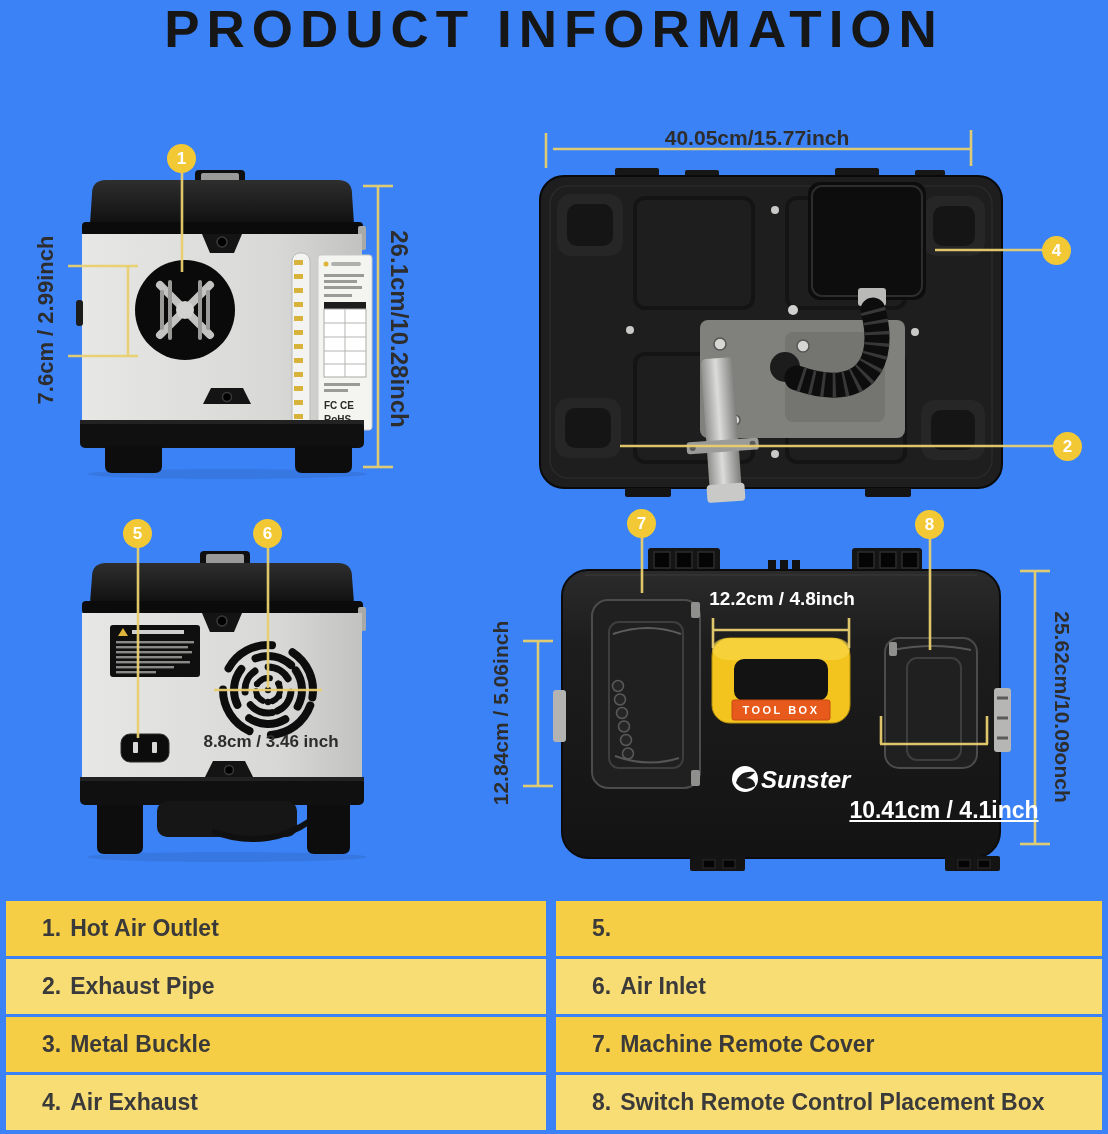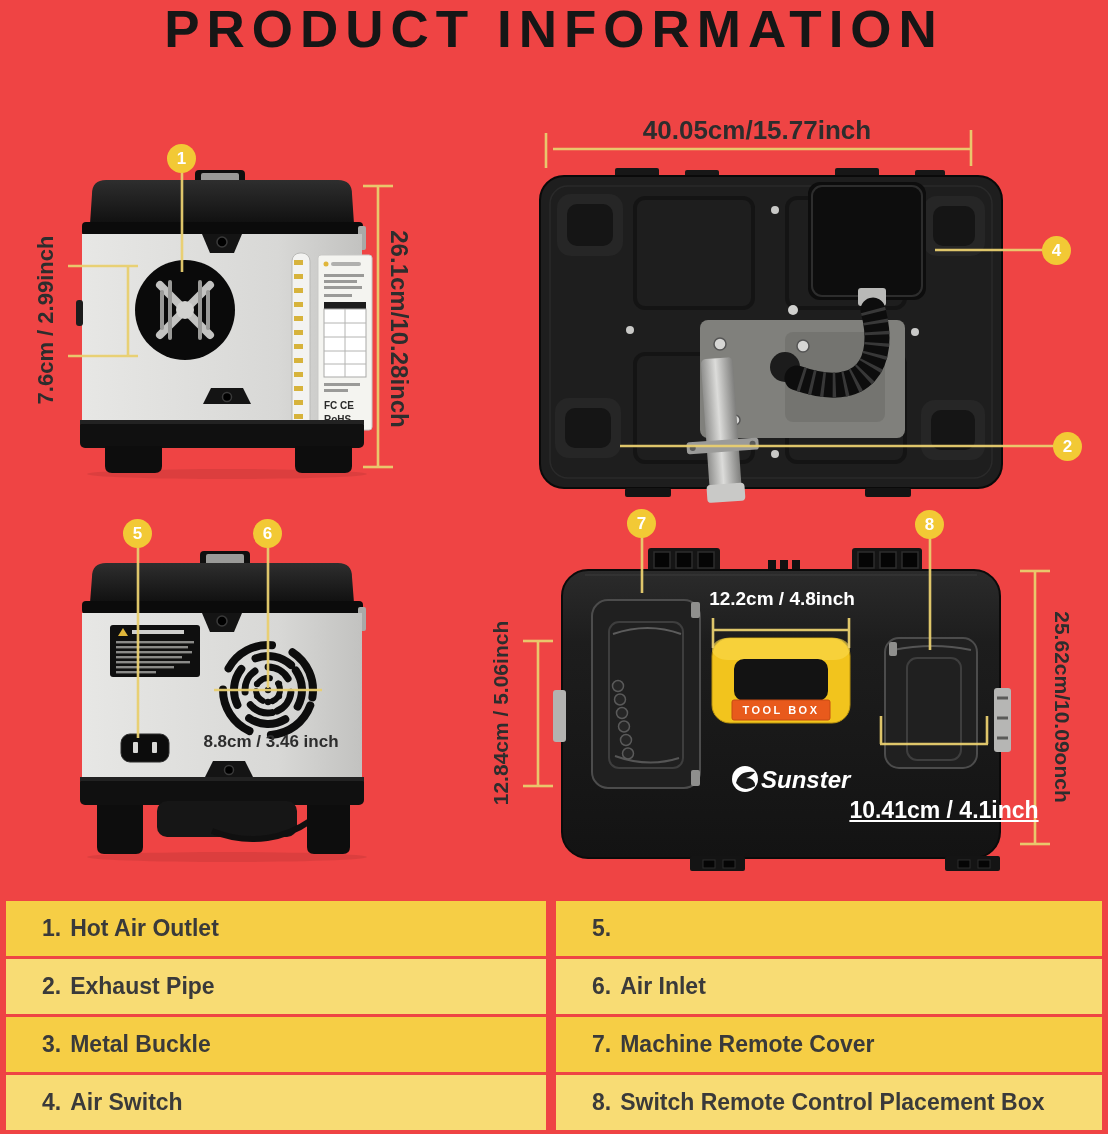--- a/index.html
+++ b/index.html
@@ -1,16 +1,16 @@
 <!DOCTYPE html>
 <html><head>
 <meta charset="utf-8">
 <style>
   html,body{margin:0;padding:0;background:#fff;}
-  .page{position:relative;width:1108px;height:1134px;background:#ef4444;overflow:hidden;
+  .page{position:relative;width:1108px;height:1134px;background:#3b82f6;overflow:hidden;
         font-family:"Liberation Sans","DejaVu Sans",sans-serif;}
   .title{position:absolute;left:0;top:0;width:1108px;text-align:center;
          font-size:53px;font-weight:800;letter-spacing:7px;color:#161616;line-height:60px;
          transform:scaleY(.97);}
   .illus{position:absolute;}
   .overlay{position:absolute;left:0;top:0;pointer-events:none;}
   .callout{position:absolute;width:29px;height:29px;border-radius:50%;background:#f2c935;
            color:#fff;font-weight:700;font-size:17px;display:flex;align-items:center;
            justify-content:center;line-height:1;}
   .dim{position:absolute;font-weight:600;color:#2d2d2d;white-space:nowrap;text-align:center;}
@@ -403,21 +403,21 @@
   <div class="callout" style="left:167px;top:144px;">1</div>
   <div class="callout" style="left:1053px;top:432px;">2</div>
   <div class="callout" style="left:1042px;top:236px;">4</div>
   <div class="callout" style="left:123px;top:519px;">5</div>
   <div class="callout" style="left:253px;top:519px;">6</div>
   <div class="callout" style="left:627px;top:509px;">7</div>
   <div class="callout" style="left:915px;top:510px;">8</div>
 
   <div class="dim rot-ccw" style="left:-54px;top:307px;width:200px;font-size:22px;">7.6cm / 2.99inch</div>
   <div class="dim rot-cw" style="left:284px;top:315px;width:230px;font-size:24px;font-weight:700;">26.1cm/10.28inch</div>
-  <div class="dim" style="left:607px;top:115px;width:300px;font-size:26px;">40.05cm/15.77inch</div>
+  <div class="dim" style="left:607px;top:126px;width:300px;font-size:21px;">40.05cm/15.77inch</div>
   <div class="dim" style="left:161px;top:732px;width:220px;font-size:17px;">8.8cm / 3.46 inch</div>
   <div class="dim light" style="left:672px;top:588px;width:220px;font-size:19px;">12.2cm / 4.8inch</div>
   <div class="dim rot-ccw" style="left:396px;top:701px;width:210px;font-size:21px;">12.84cm / 5.06inch</div>
   <div class="dim rot-cw" style="left:942px;top:695px;width:240px;font-size:21px;">25.62cm/10.09onch</div>
   <div class="dim light" style="left:829px;top:797px;width:230px;font-size:23px;text-decoration:underline;">10.41cm / 4.1inch</div>
 
   <div class="legend">
     <div class="col left">
       <div class="row dark">
         <span class="num">1.</span>
@@ -426,21 +426,21 @@
       <div class="row light">
         <span class="num">2.</span>
         <span>Exhaust Pipe</span>
       </div>
       <div class="row dark">
         <span class="num">3.</span>
         <span>Metal Buckle</span>
       </div>
       <div class="row light">
         <span class="num">4.</span>
-        <span>Air Switch</span>
+        <span>Air Exhaust</span>
       </div>
     </div>
     <div class="col right">
       <div class="row dark">
         <span class="num">5.</span>
       </div>
       <div class="row light">
         <span class="num">6.</span>
         <span>Air Inlet</span>
       </div>

